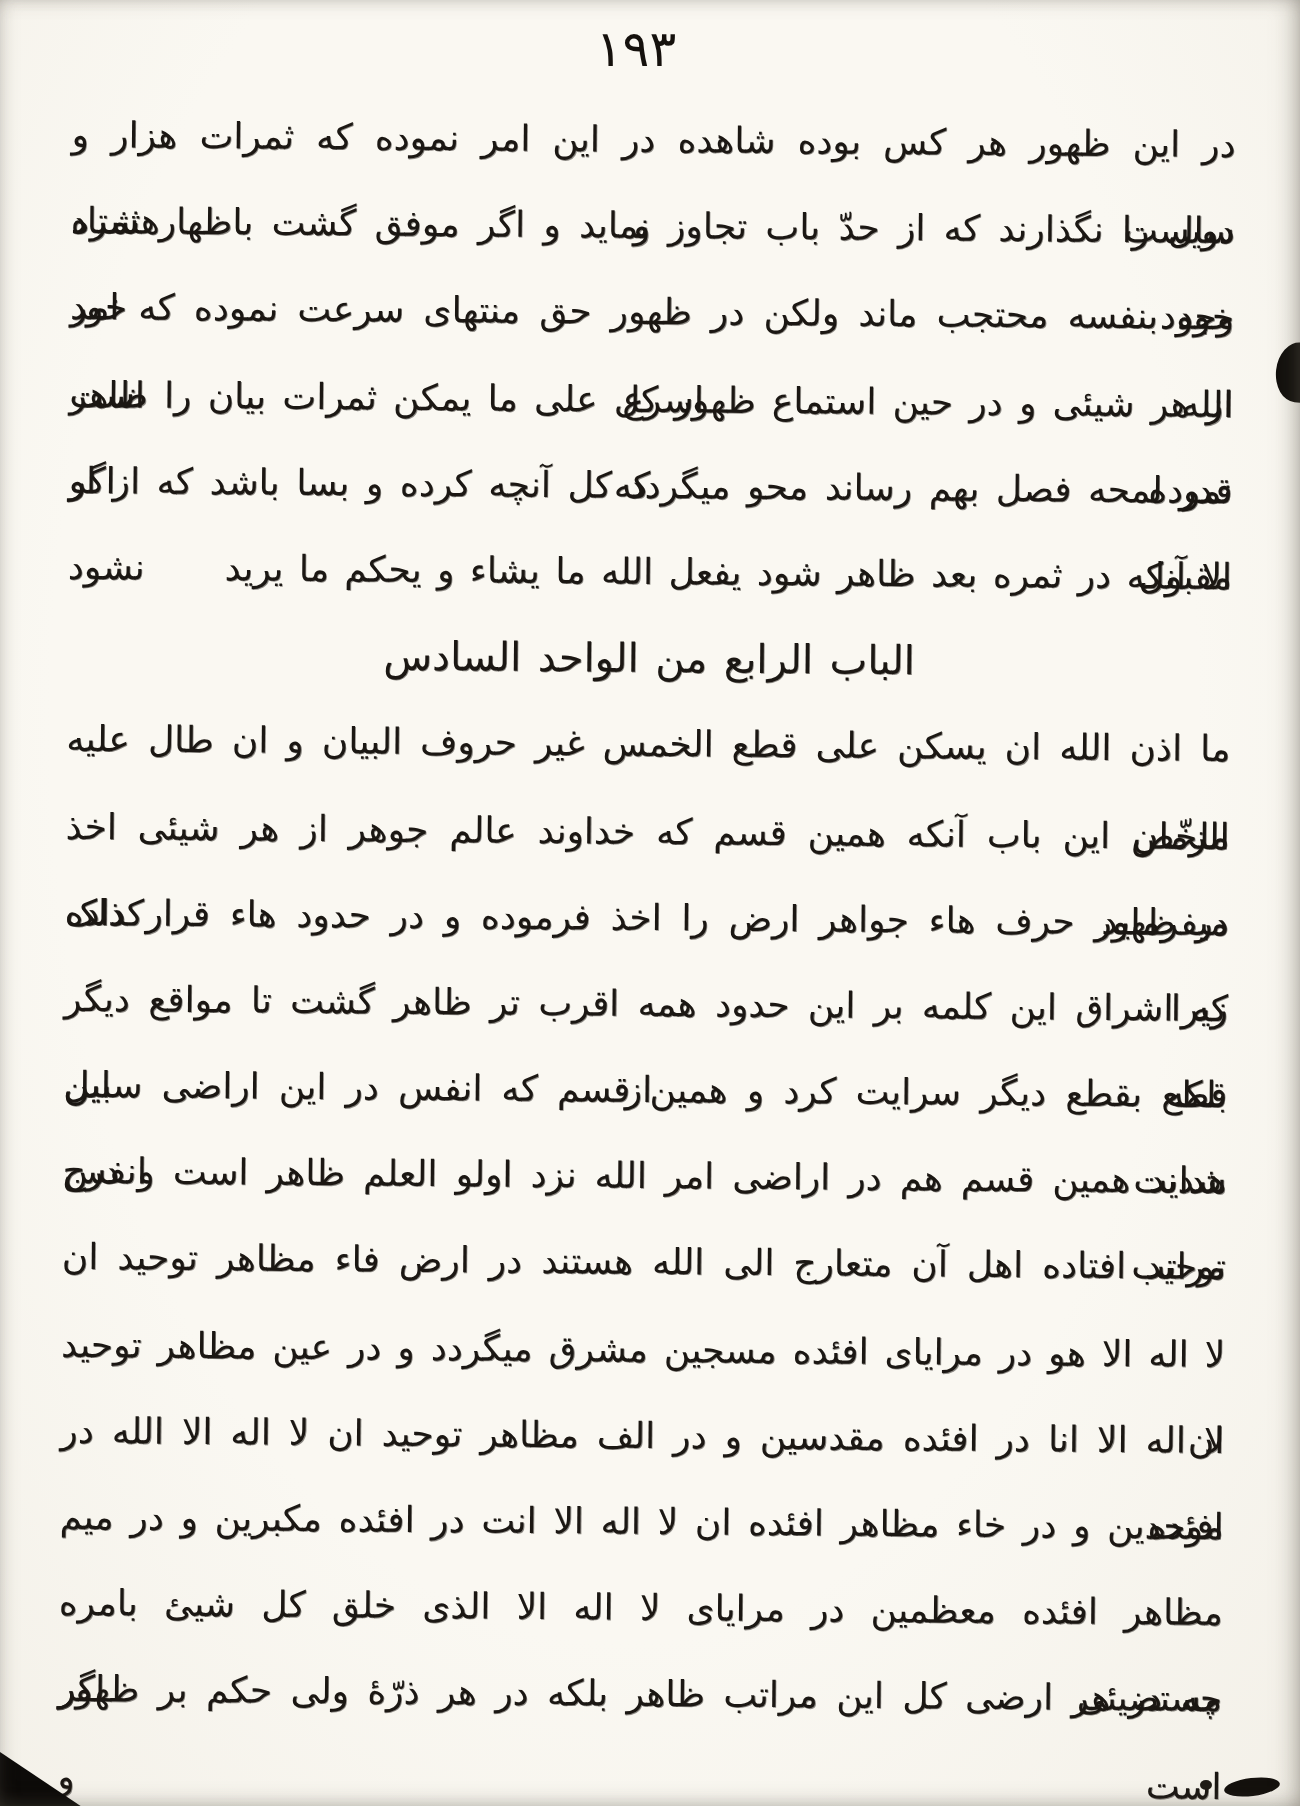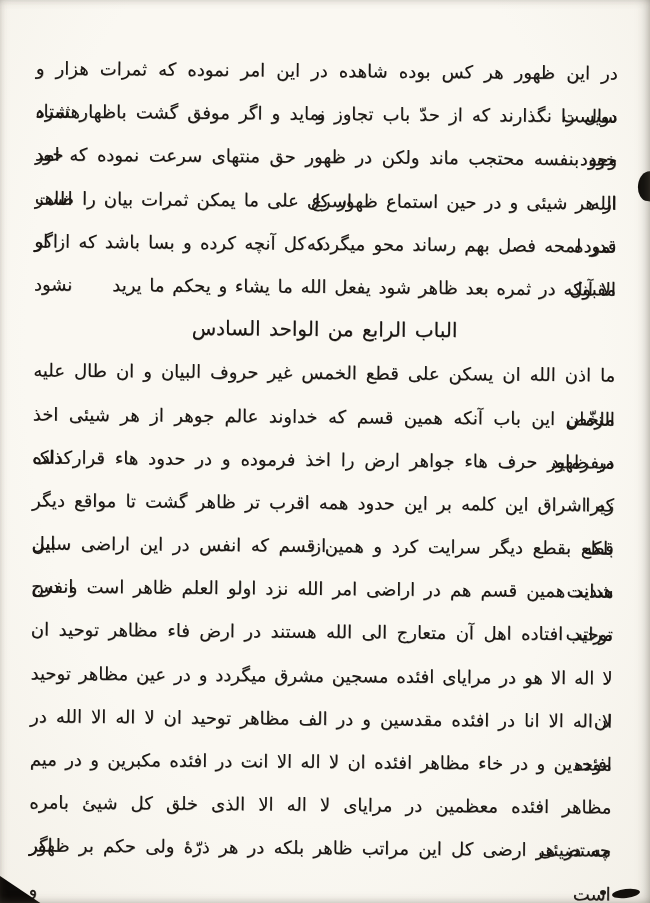--- a/index.html
+++ b/index.html
@@ -88,20 +88,21 @@
     width: 6px; height: 5px;
     background: #211d17;
     border-radius: 50%;
   }
 </style>
 </head>
 <body>
 
 <div class="page">
 
+  <div class="page-number">١٩٣</div>
 
   <div class="text-block">
       <div class="line justify">در این ظهور هر کس بوده شاهده در این امر نموده که ثمرات هزار و دویست و هشتاد</div>
       <div class="line justify">سال را نگذارند که از حدّ باب تجاوز نماید و اگر موفق گشت باظهار ثمره وجود خود</div>
       <div class="line justify">خود بنفسه محتجب ماند ولکن در ظهور حق منتهای سرعت نموده که امر الله اسرع است</div>
       <div class="line justify">از هر شیئی و در حین استماع ظهور کل علی ما یمکن ثمرات بیان را ظاهر نموده که اگر</div>
       <div class="line justify">قدر لمحه فصل بهم رساند محو میگردد کل آنچه کرده و بسا باشد که از او مقبول نشود</div>
       <div class="line start">الا آنکه در ثمره بعد ظاهر شود یفعل الله ما یشاء و یحکم ما یرید</div>
       <div class="line center heading">الباب الرابع من الواحد السادس</div>
       <div class="line justify">ما اذن الله ان یسکن علی قطع الخمس غیر حروف البیان و ان طال علیه الزمان</div>

